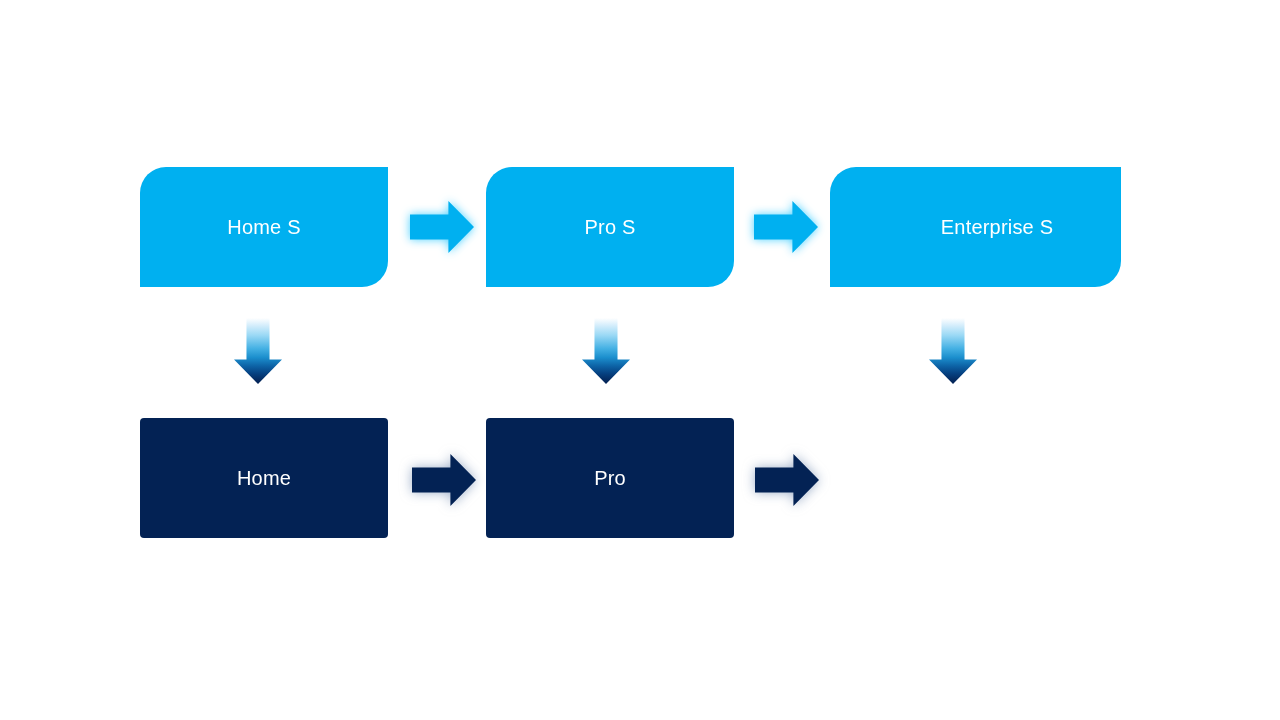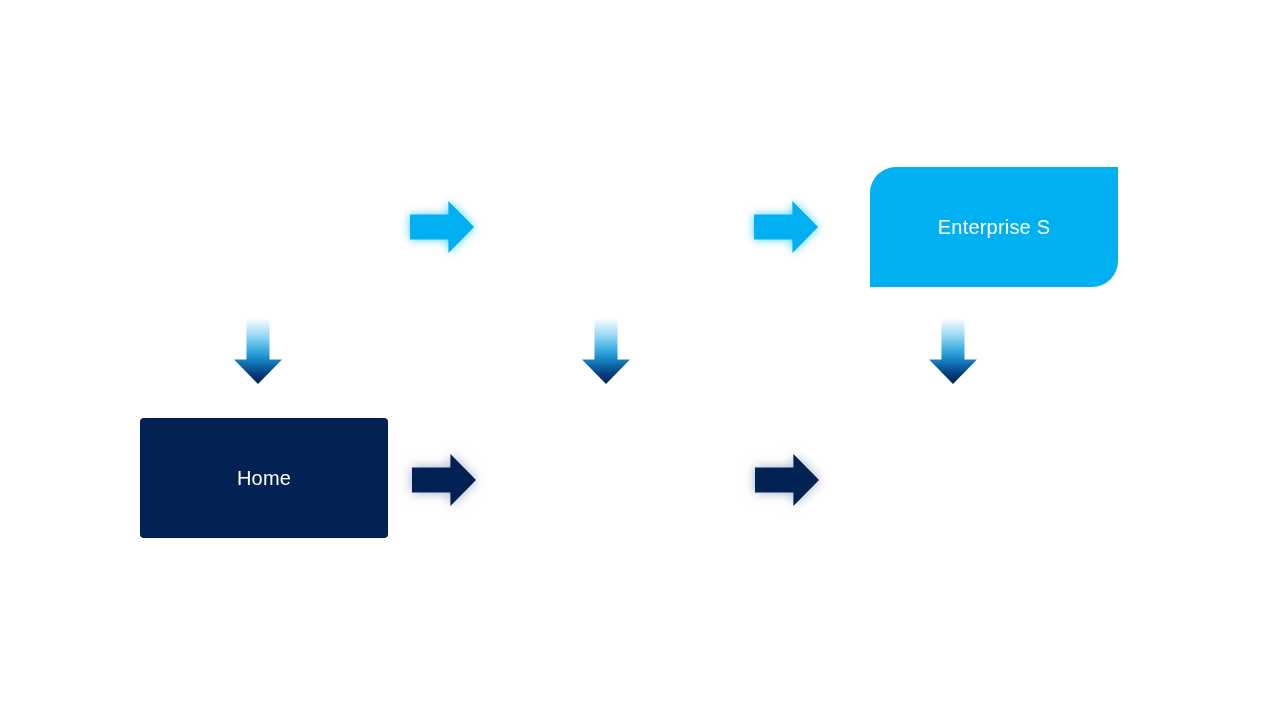--- a/index.html
+++ b/index.html
@@ -36,21 +36,21 @@
     background: var(--cyan, #00B0F0);
     border-radius: 26px 0 26px 0;
   }
   .box.bottom {
     top: 418px;
     background: var(--navy, #032254);
     border-radius: 4px;
   }
   .col1 { left: 140px; }
   .col2 { left: 486px; }
-  .col3 { left: 870px; }
+  .col3 { left: 830px; padding-left: 43px; }
 
   
   .harrow {
     position: absolute;
     width: 64px;
     height: 52px;
   }
   .harrow .shape {
     width: 100%;
     height: 100%;
@@ -91,37 +91,46 @@
   }
   .va1 { left: 234px; }
   .va2 { left: 582px; }
   .va3 { left: 929px; }
 </style>
 </head>
 <body>
 
 <div class="canvas">
 
+  <div class="box top col1">
+    <span class="box-label">Home S</span>
+  </div>
   <div class="harrow cyan-arrow ha-top-1">
     <div class="shape"></div>
+  </div>
+  <div class="box top col2">
+    <span class="box-label">Pro S</span>
   </div>
   <div class="harrow cyan-arrow ha-top-2">
     <div class="shape"></div>
   </div>
   <div class="box top col3">
     <span class="box-label">Enterprise S</span>
   </div>
 
   <div class="varrow va1"></div>
   <div class="varrow va2"></div>
   <div class="varrow va3"></div>
 
   <div class="box bottom col1">
     <span class="box-label">Home</span>
   </div>
   <div class="harrow navy-arrow ha-bot-1">
     <div class="shape"></div>
   </div>
+  <div class="box bottom col2">
+    <span class="box-label">Pro</span>
+  </div>
   <div class="harrow navy-arrow ha-bot-2">
     <div class="shape"></div>
   </div>
 
 </div>
 
 </body></html>

